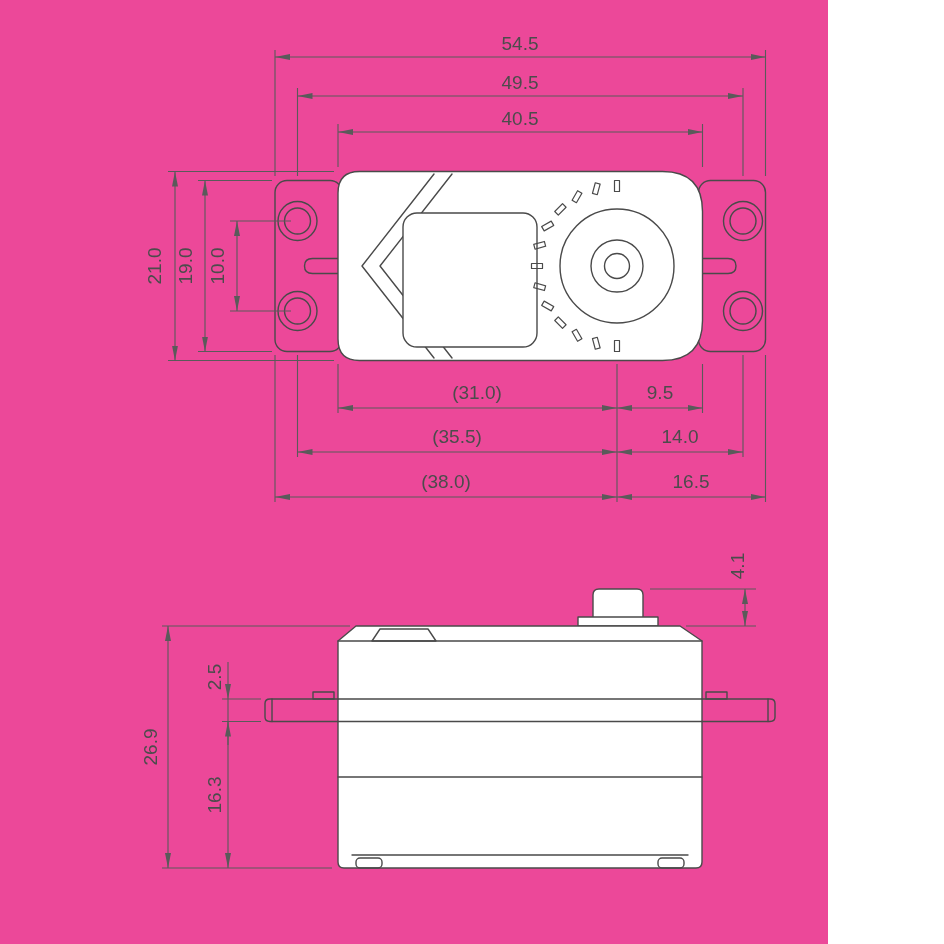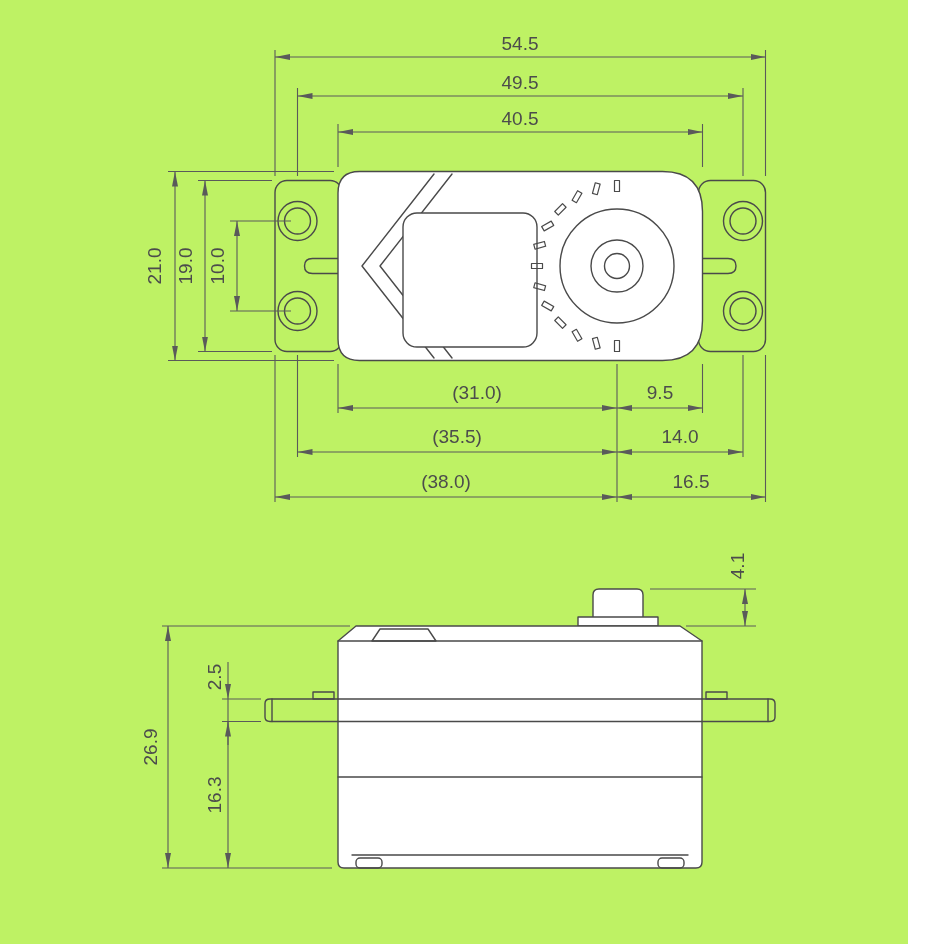--- a/index.html
+++ b/index.html
@@ -1,16 +1,16 @@
 <!DOCTYPE html>
 <html><head>
 <meta charset="utf-8">
 <style>
   html,body{margin:0;padding:0;background:#ffffff;}
-  .canvas{width:908px;height:944px;background:#bef264;position:relative;overflow:hidden;}
+  .canvas{width:828px;height:944px;background:#ec4899;position:relative;overflow:hidden;}
   svg{display:block;}
   svg text{font-family:"Liberation Sans","DejaVu Sans",sans-serif;font-size:19px;fill:#4c4c4c;text-anchor:middle;}
   .geo path,.geo rect,.geo circle,.geo line,.geo polygon,.geo polyline{
     stroke:#4a4a4a;stroke-width:1.4;fill:none;stroke-linejoin:round;stroke-linecap:round;}
   .geo .wf{fill:#ffffff;}
   .geo .tick{stroke-width:1.2;}
   .dims line{stroke:#5a5a5a;stroke-width:1.1;fill:none;}
 </style>
 </head>
 <body>

